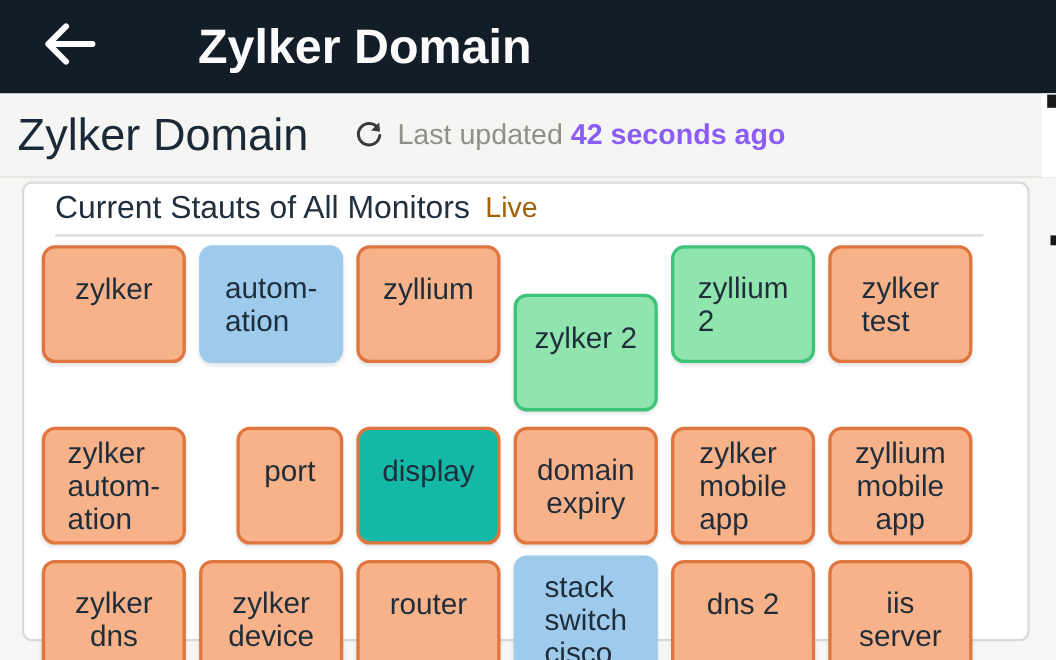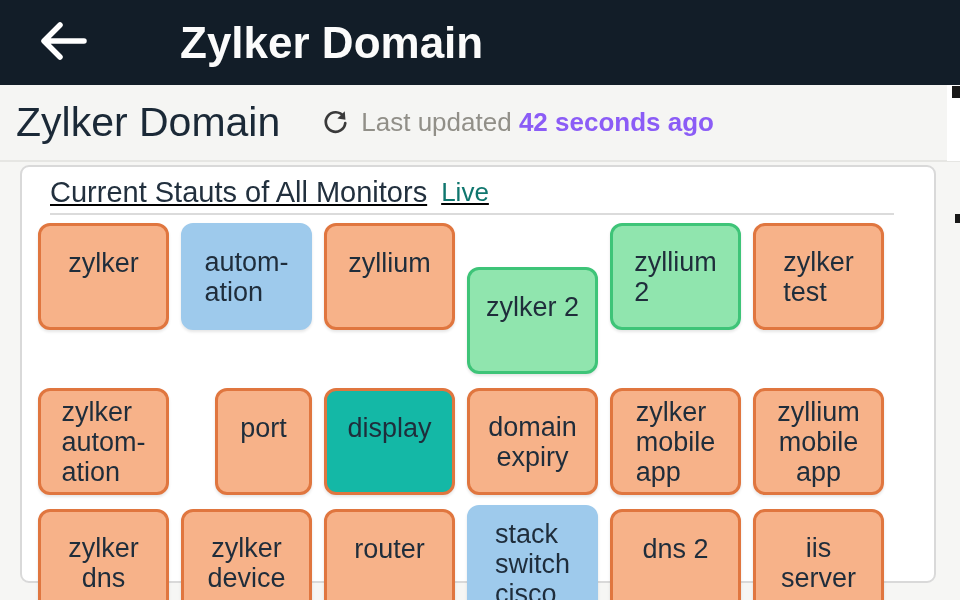--- a/index.html
+++ b/index.html
@@ -19,23 +19,23 @@
                display:flex; align-items:center; }
   .page-title { margin-left:16px; font-size:41px; font-weight:400; color:#1b2937; }
   .refresh { margin-left:42px; width:27px; height:27px; cursor:pointer; flex:none; }
   .updated { margin-left:12px; font-size:26px; color:#918f88; white-space:nowrap; }
   .updated b { color:#8b5cf6; font-weight:700; }
 
   
   .content { position:absolute; left:0; top:162px; width:960px; height:438px; background:#f6f6f4; }
   .card { position:absolute; left:20px; top:3px; width:916px; height:418px;
           background:#ffffff; border:2px solid #d9d9d9; border-radius:9px; }
-  .card-header { display:flex; align-items:center; padding:6px 28px 0; height:44px;text-decoration:underline; }
+  .card-header { display:flex; align-items:flex-start; padding:6px 28px 0; height:44px; }
   .card-title { font-size:29px; color:#22303e; }
-  .live { font-size:26px; color:#0f766e; margin-left:14px; cursor:pointer; }
+  .live { font-size:26px; color:#a16207; margin-left:14px; cursor:pointer; }
   .separator { height:2px; background:#dbdbdb; margin:2px 40px 0 28px; }
 
   
   .grid { display:grid; grid-template-columns:repeat(6,131px);
           column-gap:12px; row-gap:14px; padding:8px 0 0 16px; align-items:start; }
   .tile { height:107px; border-radius:12px; display:flex; align-items:center;
           justify-content:center; font-size:27px; line-height:30px; color:#1f2d3b;
           border:3px solid transparent; box-shadow:0 2px 3px rgba(0,0,0,0.10);
           cursor:pointer; overflow:hidden; }
   .tile .label { white-space:pre-line; min-height:58px; }

